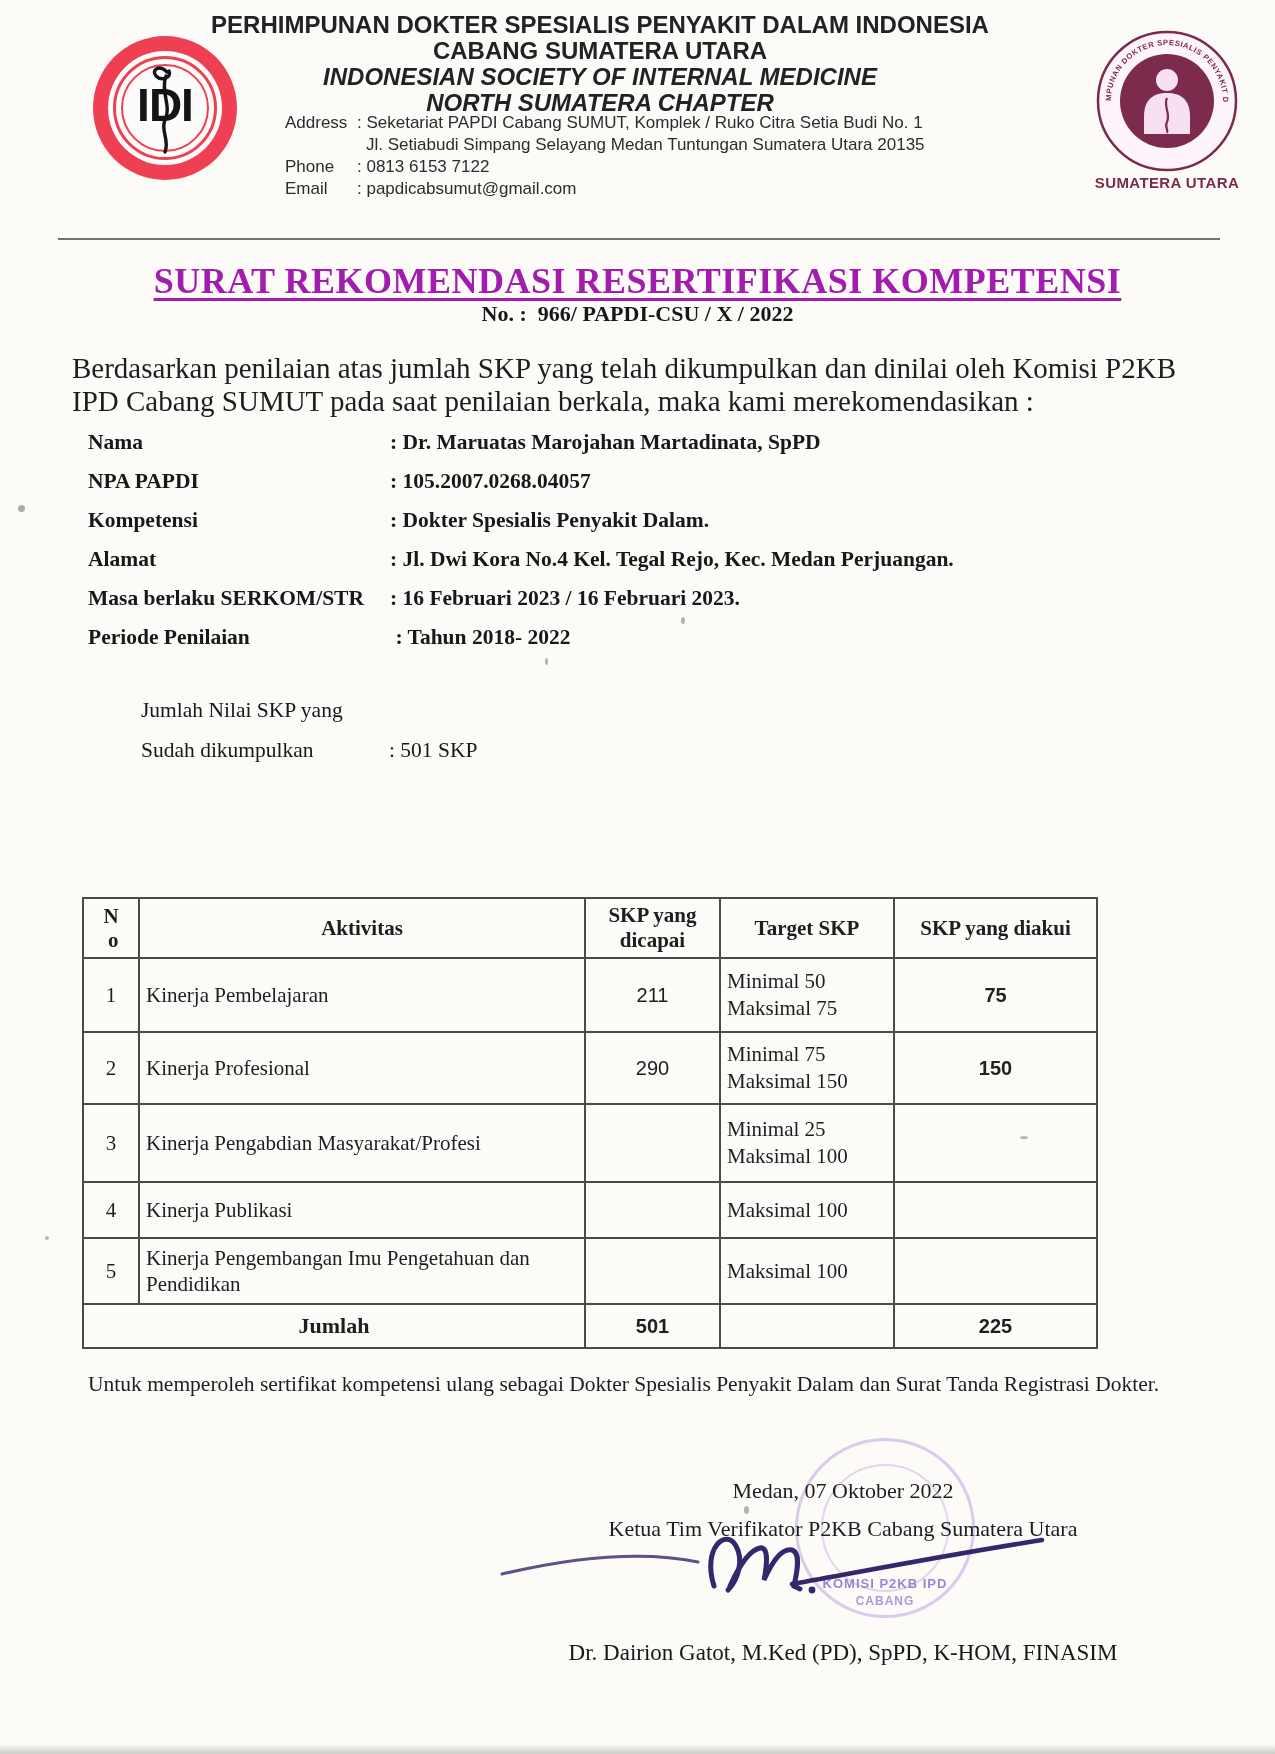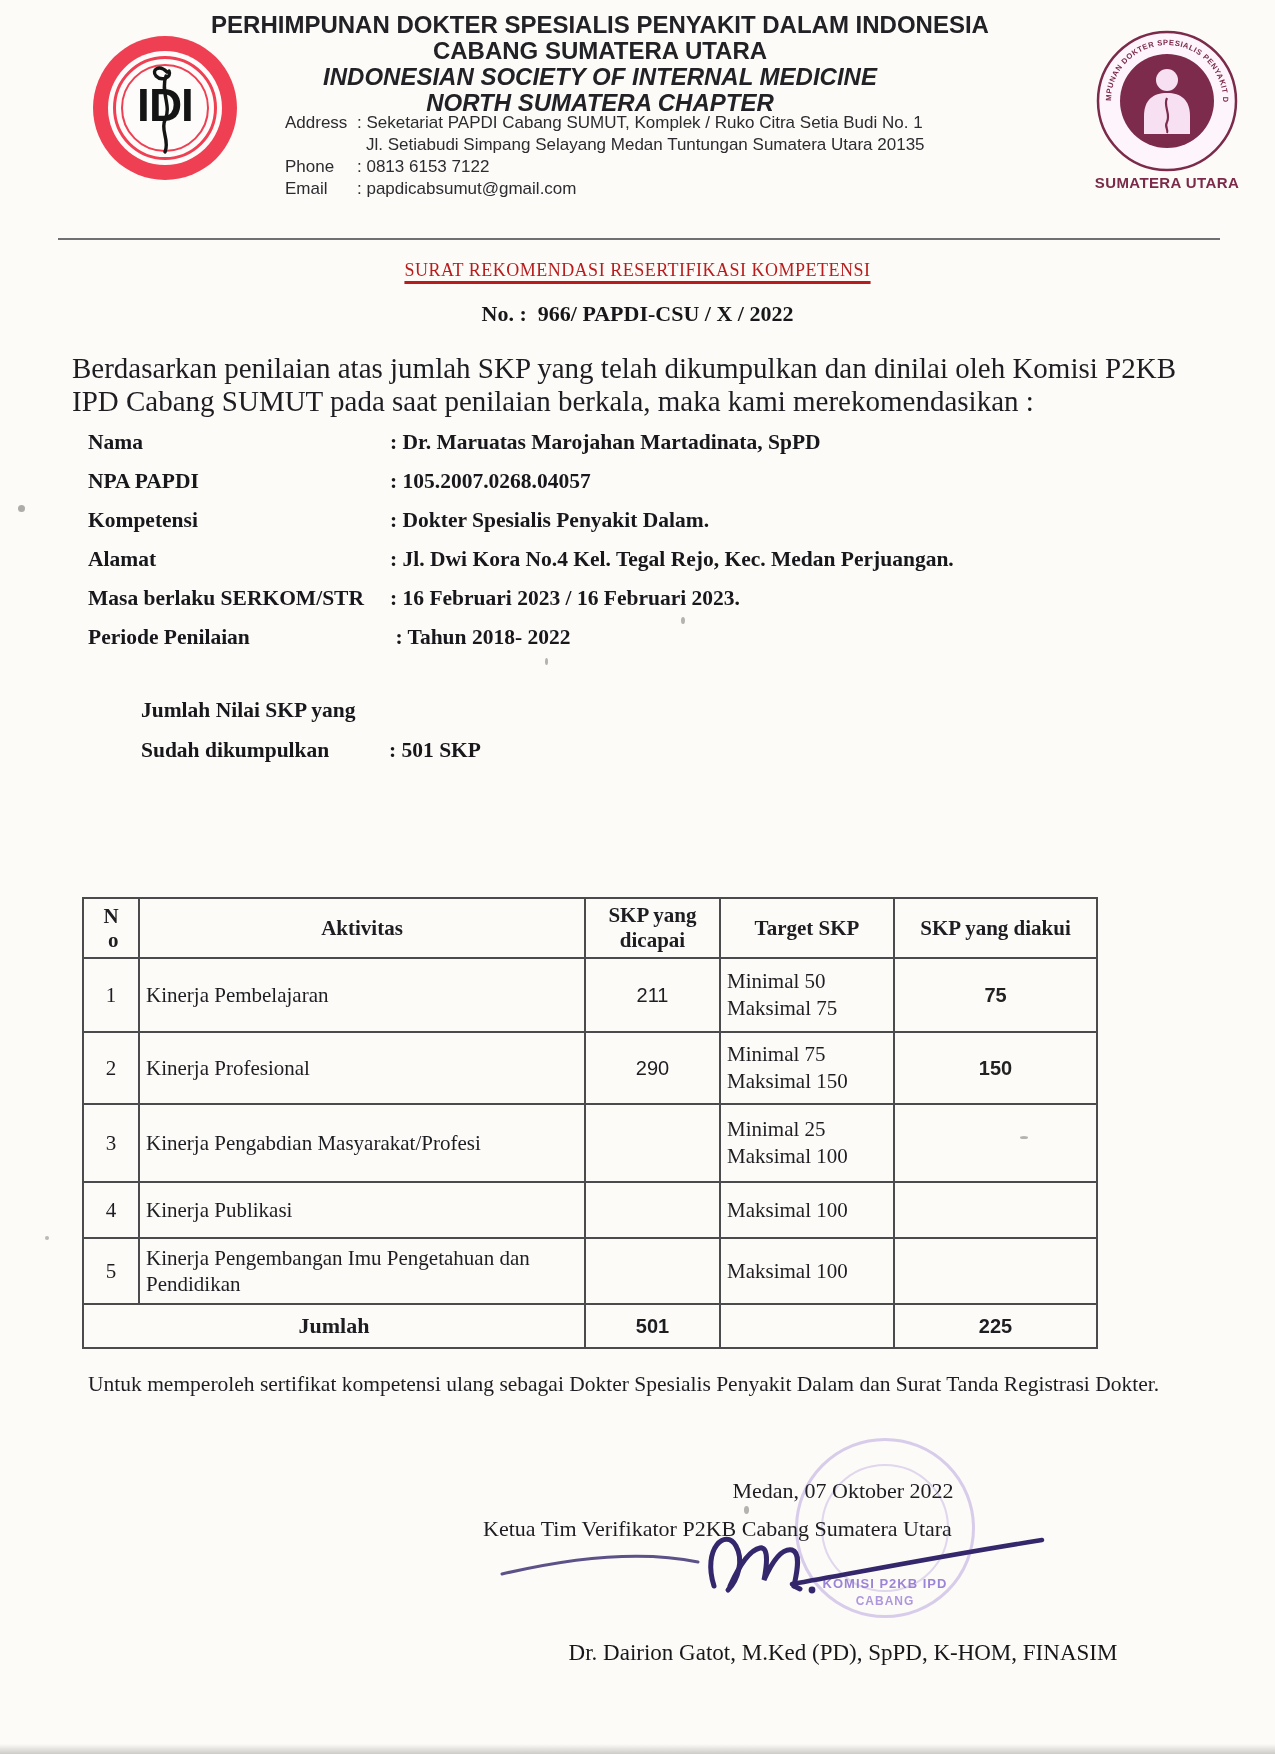--- a/index.html
+++ b/index.html
@@ -31,35 +31,35 @@
     font-size:17px;line-height:22px;color:#2c2c30;}
   .addr-row{display:flex;}
   .addr-lbl{width:72px;flex:none;}
   .addr-val{white-space:pre;}
   .addr-indent{margin-left:72px;}
 
   .lh-rule{position:absolute;left:58px;top:238px;width:1162px;height:2px;background:#57575a;opacity:.85;}
 
   
   .doc-title{position:absolute;left:0;top:260px;width:100%;text-align:center;}
-  .doc-title span{font-weight:normal;font-size:18px;color:#b91c1c;letter-spacing:.5px;
+  .doc-title span{font-weight:bold;font-size:36px;color:#a21caf;letter-spacing:.5px;
     text-decoration:underline;text-decoration-thickness:2.5px;text-underline-offset:5px;}
   .doc-number{position:absolute;left:0;top:301px;width:100%;text-align:center;
     font-weight:bold;font-size:22px;color:#17171a;white-space:pre;}
 
   
   .intro{position:absolute;left:72px;top:352px;width:1104px;font-size:29px;line-height:33px;
     text-align:justify;color:#1d1d22;}
 
   .fields{position:absolute;left:88px;top:430px;width:1110px;}
   .field-row{display:flex;height:39px;align-items:flex-start;font-weight:bold;font-size:21.5px;color:#17171c;}
   .field-lbl{width:302px;flex:none;}
   .field-val{white-space:pre;}
 
-  .skp-summary{position:absolute;left:141px;top:698px;font-weight:bold;font-size:21.5px;color:#17171c;}
+  .skp-summary{position:absolute;left:141px;top:698px;font-weight:normal;font-size:21.5px;color:#17171c;}
   .skp-line{height:40px;display:flex;align-items:baseline;}
   .skp-l2-lbl{width:248px;flex:none;}
 
   
   table.skp{position:absolute;left:82px;top:897px;width:1014px;border-collapse:collapse;
     table-layout:fixed;font-size:21px;color:#1d1d22;}
   table.skp td,table.skp th{border:2px solid #4b4b4e;padding:2px 6px;vertical-align:middle;}
   th.h{font-weight:bold;font-size:21px;text-align:center;}
   th.h .brk{display:inline-block;width:15px;word-break:break-all;line-height:24px;text-align:right;}
   td.c-no{text-align:center;}
@@ -70,21 +70,21 @@
   td.f-lbl{text-align:center;font-weight:bold;font-size:22px;}
   td.f-num{text-align:center;font-family:"Liberation Sans",sans-serif;font-weight:bold;font-size:20px;}
   .tgt-line{display:block;}
 
   
   .closing{position:absolute;left:88px;top:1360px;width:1104px;font-size:21.5px;line-height:48px;
     text-align:justify;color:#1d1d22;}
 
   .sig-date{position:absolute;left:483px;top:1478px;width:720px;text-align:center;
     font-size:22px;color:#1d1d22;}
-  .sig-role{position:absolute;left:483px;top:1516px;width:720px;text-align:left;
+  .sig-role{position:absolute;left:483px;top:1516px;width:720px;text-align:center;
     font-size:22px;color:#1d1d22;}
   .sig-name{position:absolute;left:483px;top:1640px;width:720px;text-align:center;
     font-size:23px;color:#17171a;}
 
   .stamp{position:absolute;left:795px;top:1438px;width:180px;height:180px;pointer-events:none;}
   .stamp-c1{position:absolute;inset:0;border-radius:50%;border:3px solid #ab92da;opacity:.45;}
   .stamp-c2{position:absolute;inset:26px;border-radius:50%;border:2px solid #ab92da;opacity:.35;}
   .stamp-t1{position:absolute;left:795px;top:1576px;width:180px;text-align:center;
     font-family:"Liberation Sans",sans-serif;font-weight:bold;font-size:13px;color:#8d6fd0;
     letter-spacing:1px;opacity:.85;}

